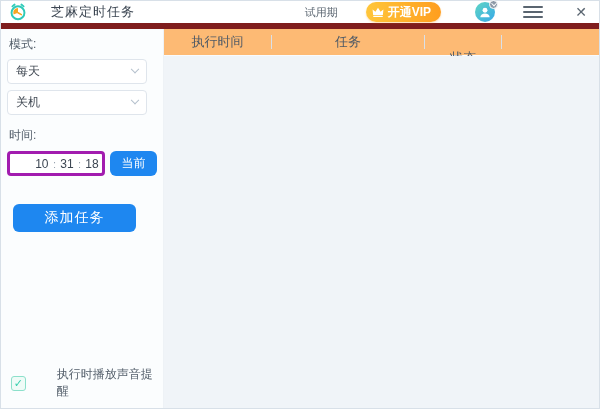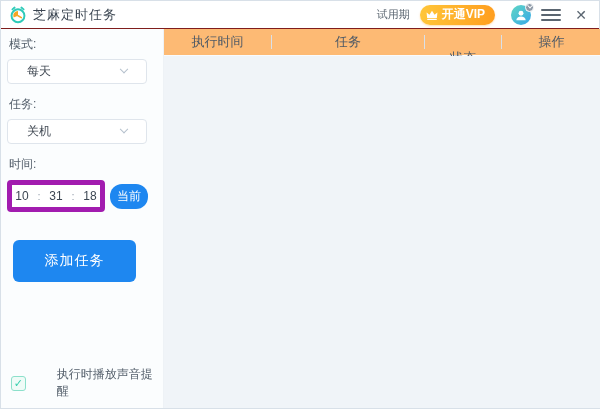--- a/index.html
+++ b/index.html
@@ -13,23 +13,24 @@
     position: relative;
     width: 600px; height: 409px;
     border: 1px solid #d8e0e8;
     background: #fff;
     display: flex; flex-direction: column;
   }
   
   .titlebar {
     height: 28px; flex: 0 0 28px;
     background: #ffffff;
-    border-bottom: 1px solid #7f1d1d;
+    border-bottom: 6px solid #7f1d1d;
     display: flex; align-items: center;
     padding: 0 8px 0 8px;
+    gap: 18px;
   }
   .app-icon { width: 18px; height: 18px; margin-right: 6px; display: inline-flex; }
   .app-title { font-size: 13px; color: #3c4652; letter-spacing: 1px; }
   .titlebar-spacer { flex: 1; }
   .trial-label { font-size: 11px; color: #5a6570; margin-right: 10px; }
   .vip-pill {
     height: 20px; padding: 0 10px 0 6px;
     border-radius: 10px;
     background: linear-gradient(90deg, #ffc63a, #ff9e1f);
     color: #fff; font-size: 12px; font-weight: bold;
@@ -72,49 +73,49 @@
     position: relative;
     width: 163px; flex: 0 0 163px;
     background: #fbfdfe;
     border-right: 1px solid #eef2f6;
   }
   .field-label { font-size: 12px; color: #55606c; margin: 12px 0 0 8px; }
   .field-label.first { margin-top: 7px; }
   .select-box {
     width: 140px; height: 25px; margin: 6px 0 0 6px;
     background: #fff; border: 1px solid #dfe5ec; border-radius: 4px;
-    display: flex; align-items: center; padding: 0 19px;
+    display: flex; align-items: center; padding: 0 8px;
     font-size: 12px; color: #444c56; cursor: pointer;
   }
   .select-box .sel-value { flex: 1; }
   .chevron {
     display: inline-block; width: 6px; height: 6px;
     border: solid #b4c0cc; border-width: 0 1.5px 1.5px 0;
     transform: rotate(45deg) translate(-2px,-2px);
   }
   .time-row { display: flex; align-items: center; margin: 7px 0 0 6px; }
   .time-box {
-    width: 98px; height: 32px;
-    background: #fff; border: 5px solid #a21caf; border-radius: 4px;
-    display: flex; align-items: center; justify-content: space-between;
+    width: 98px; height: 25px;
+    background: #fff; border: 3px solid #a21caf; border-radius: 4px;
+    display: flex; align-items: center; justify-content: flex-end;
   }
   .time-box input {
     width: 20px; border: none; outline: none; background: transparent;
     font-family: "Liberation Sans", "DejaVu Sans", sans-serif;
     font-size: 12px; color: #3c4652; text-align: center;
   }
   .time-sep { font-size: 11px; color: #9aa4b0; margin: 0 1px; }
   .btn-current {
-    width: 38px; height: 25px; margin-left: 5px;
-    background: #1e87f0; border: none; border-radius: 12px;
+    width: 47px; height: 25px; margin-left: 5px;
+    background: #1e87f0; border: none; border-radius: 6px;
     color: #fff; font-size: 12px; cursor: pointer;
     font-family: inherit;
   }
   .btn-add {
-    display: block; width: 123px; height: 42px; margin: 28px 12px 0 12px;
+    display: block; width: 123px; height: 28px; margin: 28px 12px 0 12px;
     background: #1e87f0; border: none; border-radius: 6px;
     color: #fff; font-size: 14px; cursor: pointer;
     font-family: inherit; letter-spacing: 1px;
   }
   .sound-row {
     position: absolute; left: 10px; bottom: 8px;
     display: flex; align-items: center; gap: 7px; cursor: pointer;
   }
   .checkbox {
     width: 15px; height: 15px; border-radius: 3px;
@@ -186,21 +187,20 @@
 
   <div class="main">
 
     <div class="sidebar">
       <div class="field-label first">模式:</div>
       <div class="select-box">
         <span class="sel-value">每天</span>
         <span class="chevron"></span>
       </div>
 
-      <div class="field-label">任务:</div>
       <div class="select-box">
         <span class="sel-value">关机</span>
         <span class="chevron"></span>
       </div>
 
       <div class="field-label">时间:</div>
       <div class="time-row">
         <div class="time-box">
           <input type="text" value="10" style="">
           <span class="time-sep">:</span>
@@ -220,19 +220,18 @@
     </div>
 
     <div class="panel">
       <div class="table-header">
         <div class="th c1">执行时间</div>
         <div class="th-divider"></div>
         <div class="th c2">任务</div>
         <div class="th-divider"></div>
         <div class="th c3">状态</div>
         <div class="th-divider"></div>
-        <div class="th c4">操作</div>
       </div>
       <div class="table-body"></div>
     </div>
 
   </div>
 </div>
 
 </body></html>

